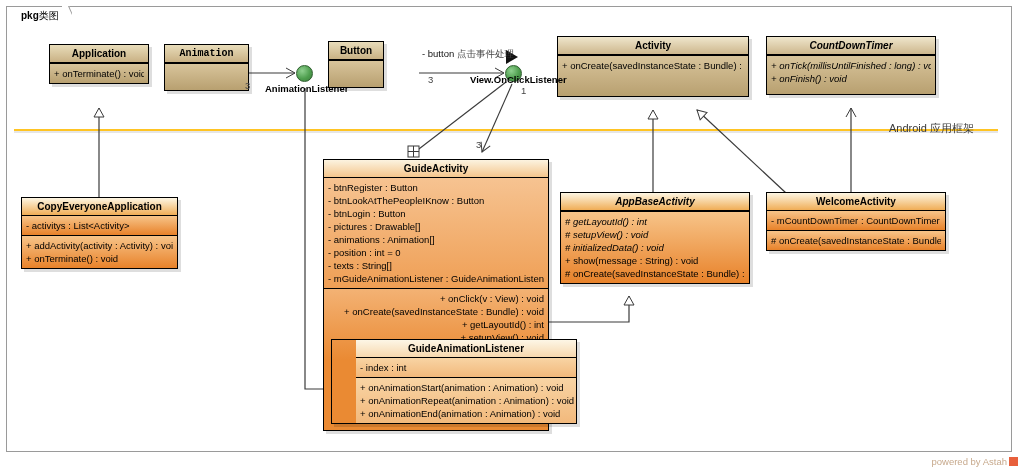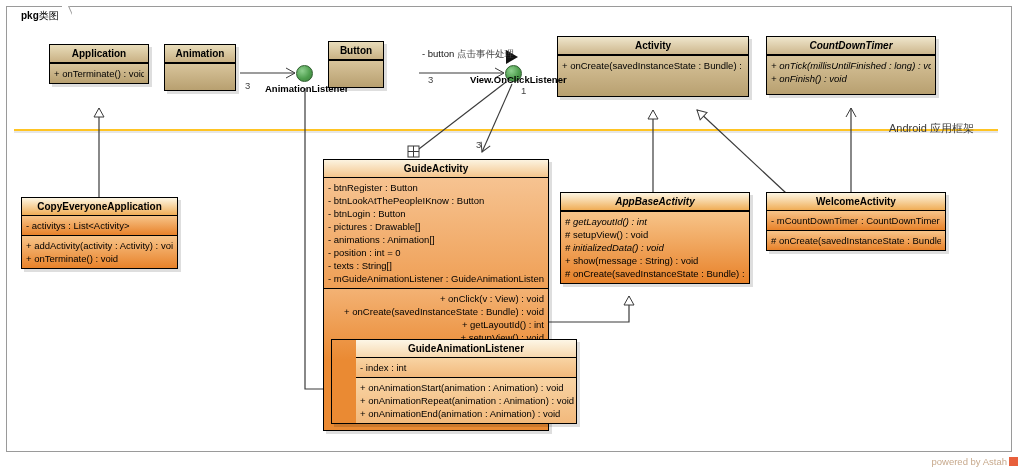--- a/index.html
+++ b/index.html
@@ -312,21 +312,21 @@
   </svg>
 
   <div class="cls tan" style="left:49px; top:44px; width:100px;">
     <div class="name">Application</div>
     <div class="sep"></div>
     <div class="compartment">
       <div class="row">+ onTerminate() : void</div>
     </div>
   </div>
 
-  <div class="cls tan" style="left:164px; top:44px; width:72px;">
+  <div class="cls tan" style="left:164px; top:44px; width:85px;font-family:Liberation Mono, monospace;">
     <div class="name">Animation</div>
     <div class="sep"></div>
     <div class="compartment empty"></div>
   </div>
 
   <div class="cls tan" style="left:328px; top:41px; width:56px;">
     <div class="name">Button</div>
     <div class="sep"></div>
     <div class="compartment empty"></div>
   </div>
@@ -391,21 +391,21 @@
       <div class="row">+ onAnimationRepeat(animation : Animation) : void</div>
       <div class="row">+ onAnimationEnd(animation : Animation) : void</div>
     </div>
   </div>
 
   <div class="cls orange italic-name" style="left:560px; top:192px; width:190px;">
     <div class="name">AppBaseActivity</div>
     <div class="sep"></div>
     <div class="compartment">
       <div class="row" style="font-style:italic;"># getLayoutId() : int</div>
-      <div class="row" style=""># setupView() : void</div>
+      <div class="row" style="font-style:italic;"># setupView() : void</div>
       <div class="row" style="font-style:italic;"># initializedData() : void</div>
       <div class="row">+ show(message : String) : void</div>
       <div class="row"># onCreate(savedInstanceState : Bundle) : void</div>
     </div>
   </div>
 
   <div class="cls orange" style="left:766px; top:192px; width:180px;">
     <div class="name">WelcomeActivity</div>
     <div class="compartment">
       <div class="row">- mCountDownTimer : CountDownTimer</div>

